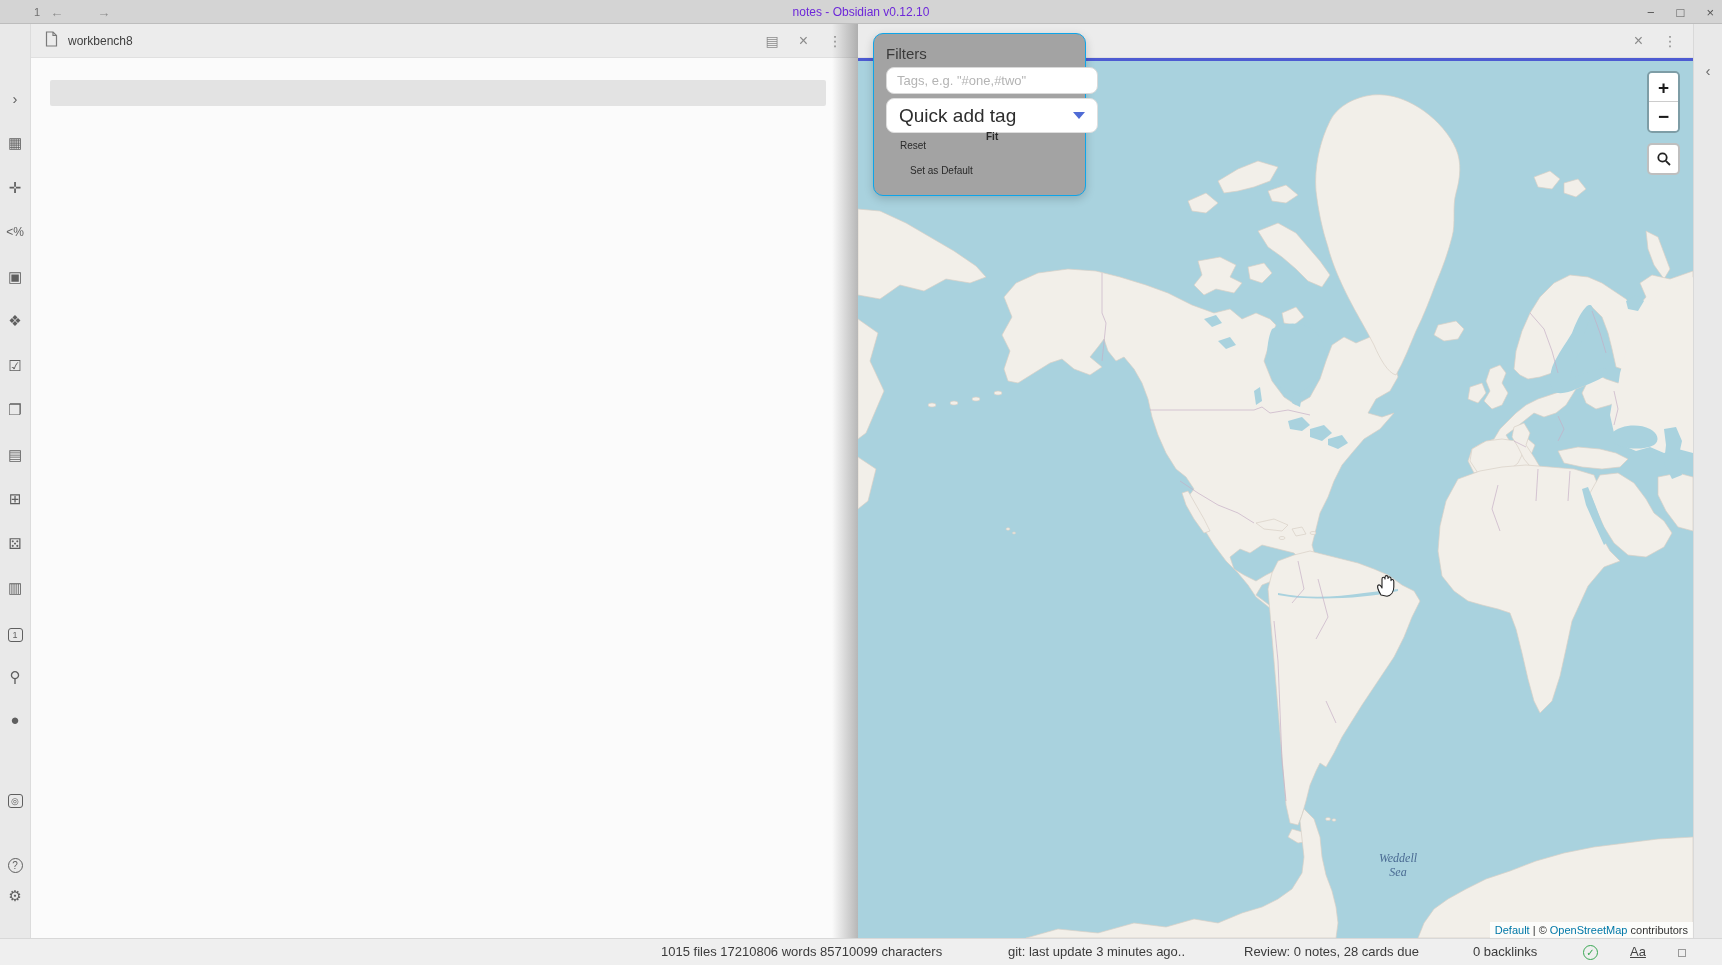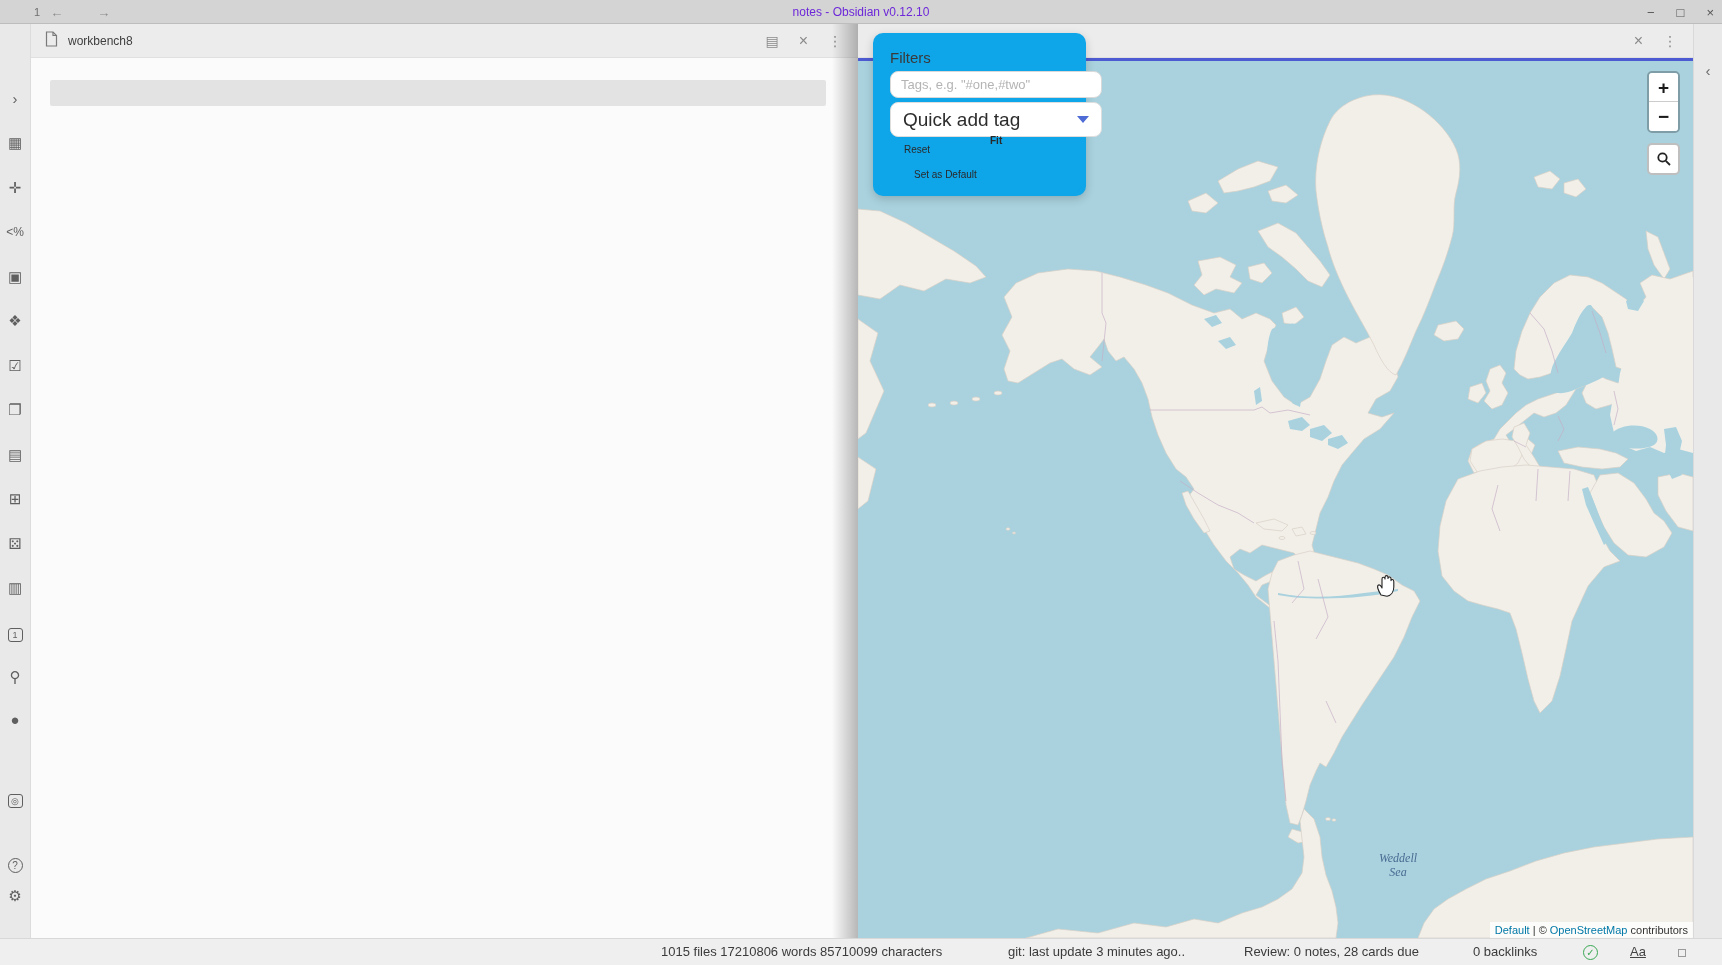--- a/index.html
+++ b/index.html
@@ -35,21 +35,21 @@
 
   #right-pane { left:858px; top:24px; width:835px; height:914px; background:#ececec; }
   #right-pane .accent-line { position:absolute; top:34px; left:0; right:0; height:3px; background:#4d5bd2; }
   #map-wrap { position:absolute; top:37px; left:0; width:835px; height:877px; overflow:hidden; background:#a9d2de; }
 
   
   #right-ribbon { left:1693px; top:24px; width:29px; height:914px; background:#e9e9e9; border-left:1px solid #d9d9d9; }
   #right-ribbon .collapse { position:absolute; top:38px; left:0; width:28px; text-align:center; color:#6a6a6a; font-size:15px; }
 
   
-  #filters-panel { left:873px; top:33px; width:213px; height:163px; background:#0ea5e9; border:5px solid #0ea5e9;
+  #filters-panel { left:873px; top:33px; width:213px; height:163px; background:#a3a3a3; border:1px solid #0ea5e9;
       border-radius:10px; box-shadow:0 3px 10px rgba(0,0,0,0.18); z-index:30; }
   #filters-panel .panel-title { position:absolute; left:12px; top:11px; font-size:15px; color:#3a3a3a; }
   #filters-panel input { position:absolute; left:12px; top:33px; width:212px; height:27px; background:#fff;
       border:1px solid #d9d9d9; border-radius:8px; font-size:13px; padding:0 10px; color:#444;
       font-family:"Liberation Sans",sans-serif; }
   #filters-panel input::placeholder { color:#b4b4b4; }
   #filters-panel .dropdown { position:absolute; left:12px; top:64px; width:212px; height:35px; background:#fff;
       border:1px solid #dedede; border-radius:8px; display:flex; align-items:center; padding:0 12px; }
   #filters-panel .dropdown .dd-label { font-size:19px; color:#2d2d2d; }
   #filters-panel .dropdown .caret { margin-left:auto; width:0; height:0; border-left:6px solid transparent;

